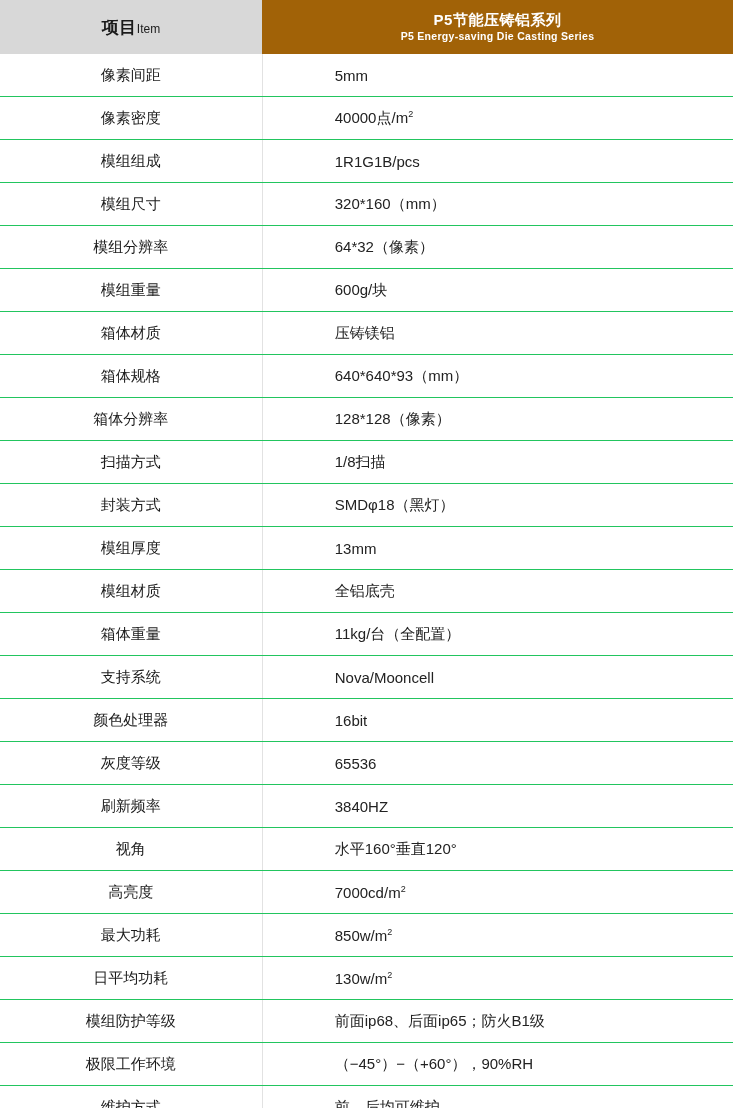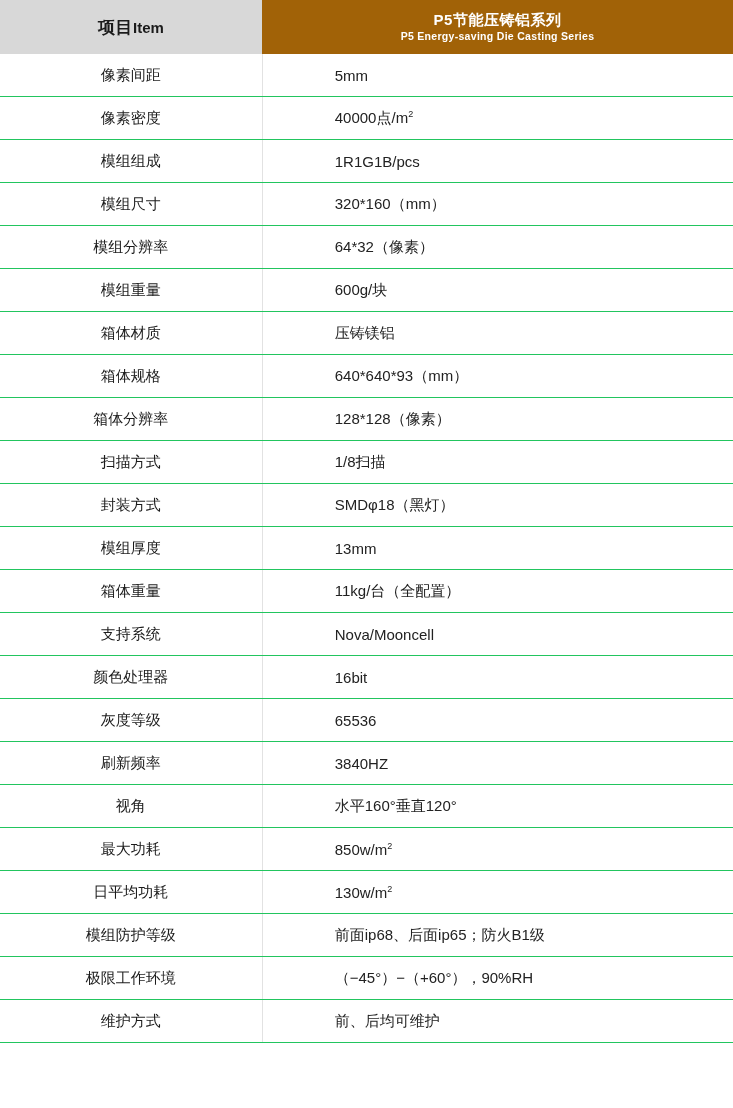--- a/index.html
+++ b/index.html
@@ -28,22 +28,22 @@
   }
   .head-item {
     background: #d8d8d8;
     color: #1b1b1b;
     text-align: center;
     font-size: 17px;
     font-weight: bold;
     letter-spacing: 0.5px;
   }
   .head-item .sub-en {
-    font-size: 15px;
-    font-weight: bold;
+    font-size: 12px;
+    font-weight: normal;
     letter-spacing: 0;
     vertical-align: baseline;
   }
   .head-value {
     background: #a16207;
     color: #ffffff;
     text-align: center;
     font-weight: bold;
   }
   .head-value .cn {
@@ -150,20 +150,24 @@
       </tr>
       <tr>
         <td class="cell-item">封装方式</td>
         <td class="cell-value"><span class="vtext">SMDφ18（黑灯）</span></td>
       </tr>
       <tr>
         <td class="cell-item">模组厚度</td>
         <td class="cell-value"><span class="vtext">13mm</span></td>
       </tr>
       <tr>
+        <td class="cell-item">模组材质</td>
+        <td class="cell-value"><span class="vtext">全铝底壳</span></td>
+      </tr>
+      <tr>
         <td class="cell-item">箱体重量</td>
         <td class="cell-value"><span class="vtext">11kg/台（全配置）</span></td>
       </tr>
       <tr>
         <td class="cell-item">支持系统</td>
         <td class="cell-value"><span class="vtext">Nova/Mooncell</span></td>
       </tr>
       <tr>
         <td class="cell-item">颜色处理器</td>
         <td class="cell-value"><span class="vtext">16bit</span></td>
@@ -174,20 +178,24 @@
       </tr>
       <tr>
         <td class="cell-item">刷新频率</td>
         <td class="cell-value"><span class="vtext">3840HZ</span></td>
       </tr>
       <tr>
         <td class="cell-item">视角</td>
         <td class="cell-value"><span class="vtext">水平160°垂直120°</span></td>
       </tr>
       <tr>
+        <td class="cell-item">高亮度</td>
+        <td class="cell-value"><span class="vtext">7000cd/m<sup>2</sup></span></td>
+      </tr>
+      <tr>
         <td class="cell-item">最大功耗</td>
         <td class="cell-value"><span class="vtext">850w/m<sup>2</sup></span></td>
       </tr>
       <tr>
         <td class="cell-item">日平均功耗</td>
         <td class="cell-value"><span class="vtext">130w/m<sup>2</sup></span></td>
       </tr>
       <tr>
         <td class="cell-item">模组防护等级</td>
         <td class="cell-value"><span class="vtext">前面ip68、后面ip65；防火B1级</span></td>

